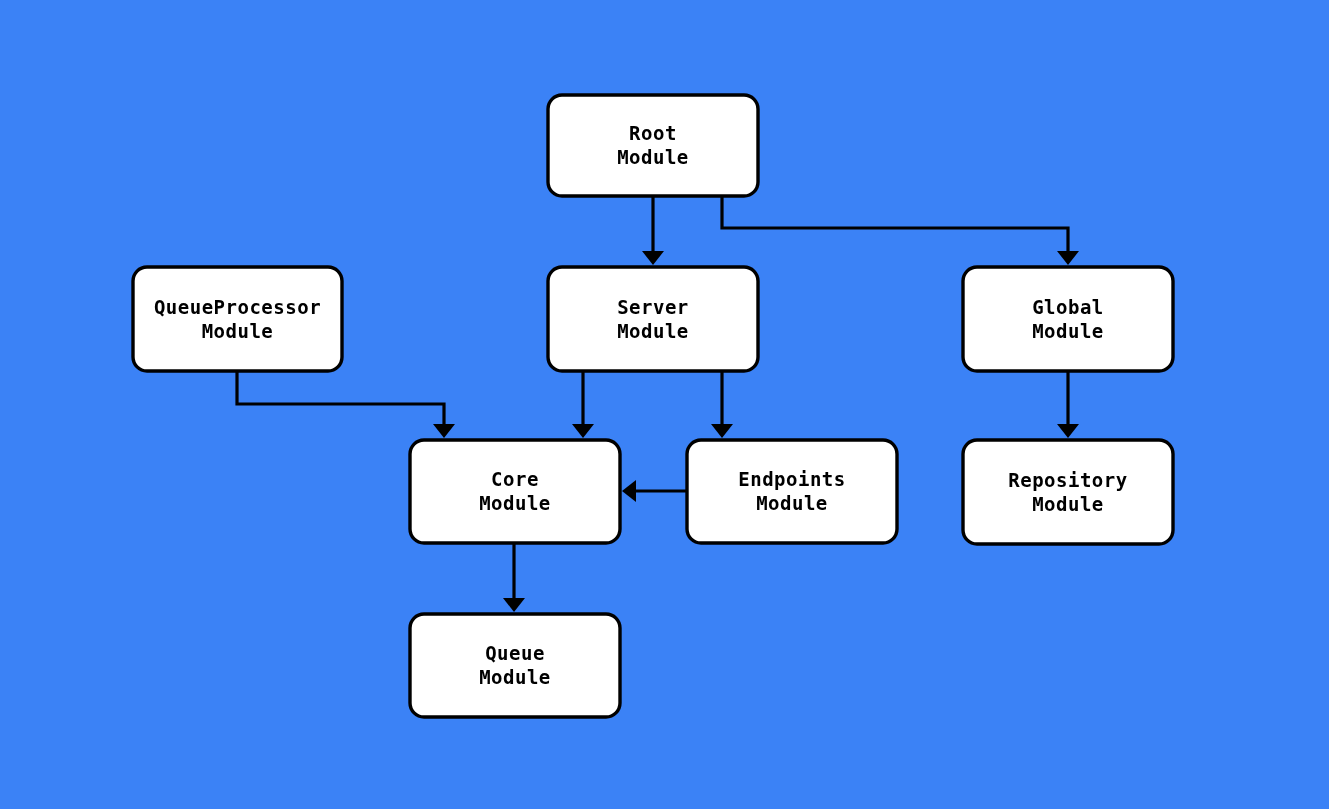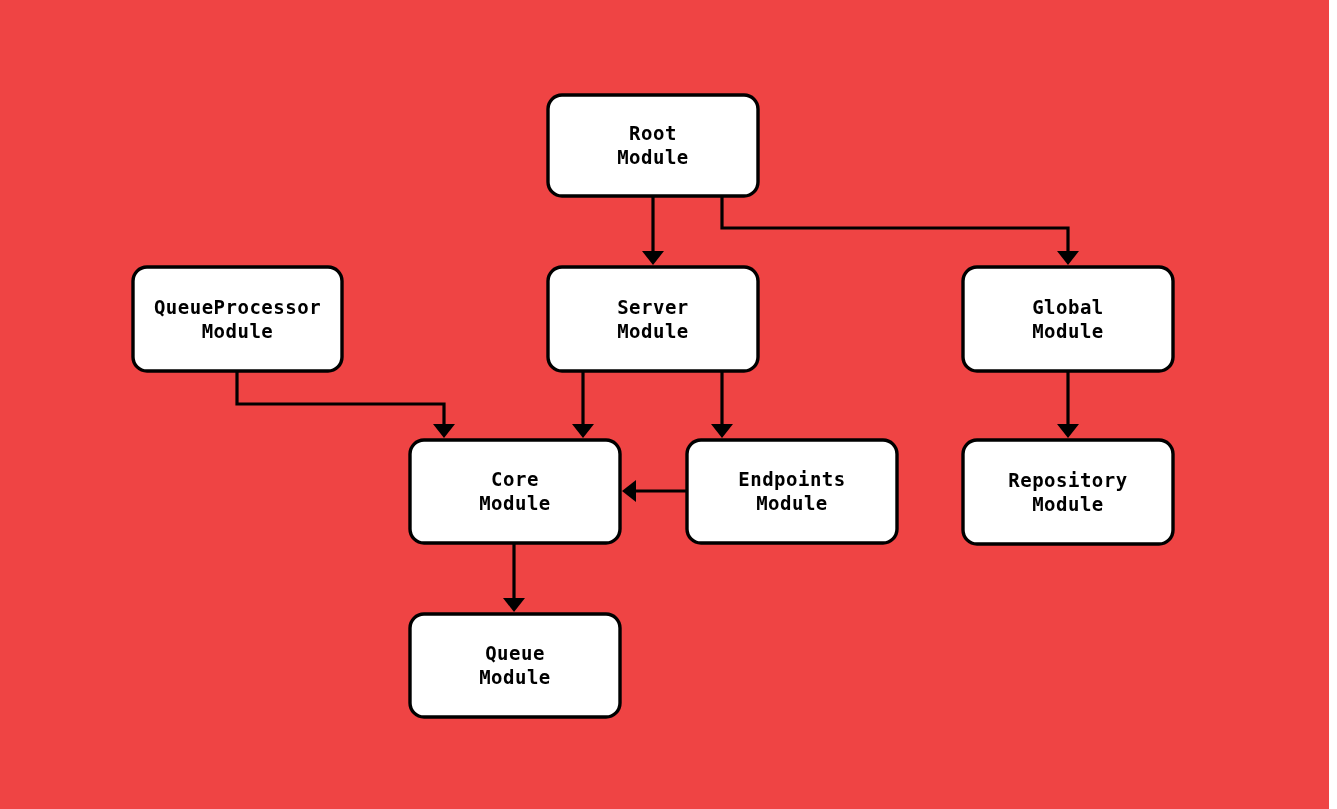--- a/index.html
+++ b/index.html
@@ -11,21 +11,21 @@
   body {
     width: 1337px;
     height: 809px;
     overflow: hidden;
     font-family: "DejaVu Sans Mono", "Liberation Mono", monospace;
   }
   #diagram-root {
     position: relative;
     width: 1329px;
     height: 809px;
-    background: #ef4444;
+    background: #3b82f6;
   }
   svg#diagram-canvas {
     display: block;
     width: 1337px;
     height: 809px;
   }
   .node-box {
     fill: #ffffff;
     stroke: #000000;
     stroke-width: 3.4;

